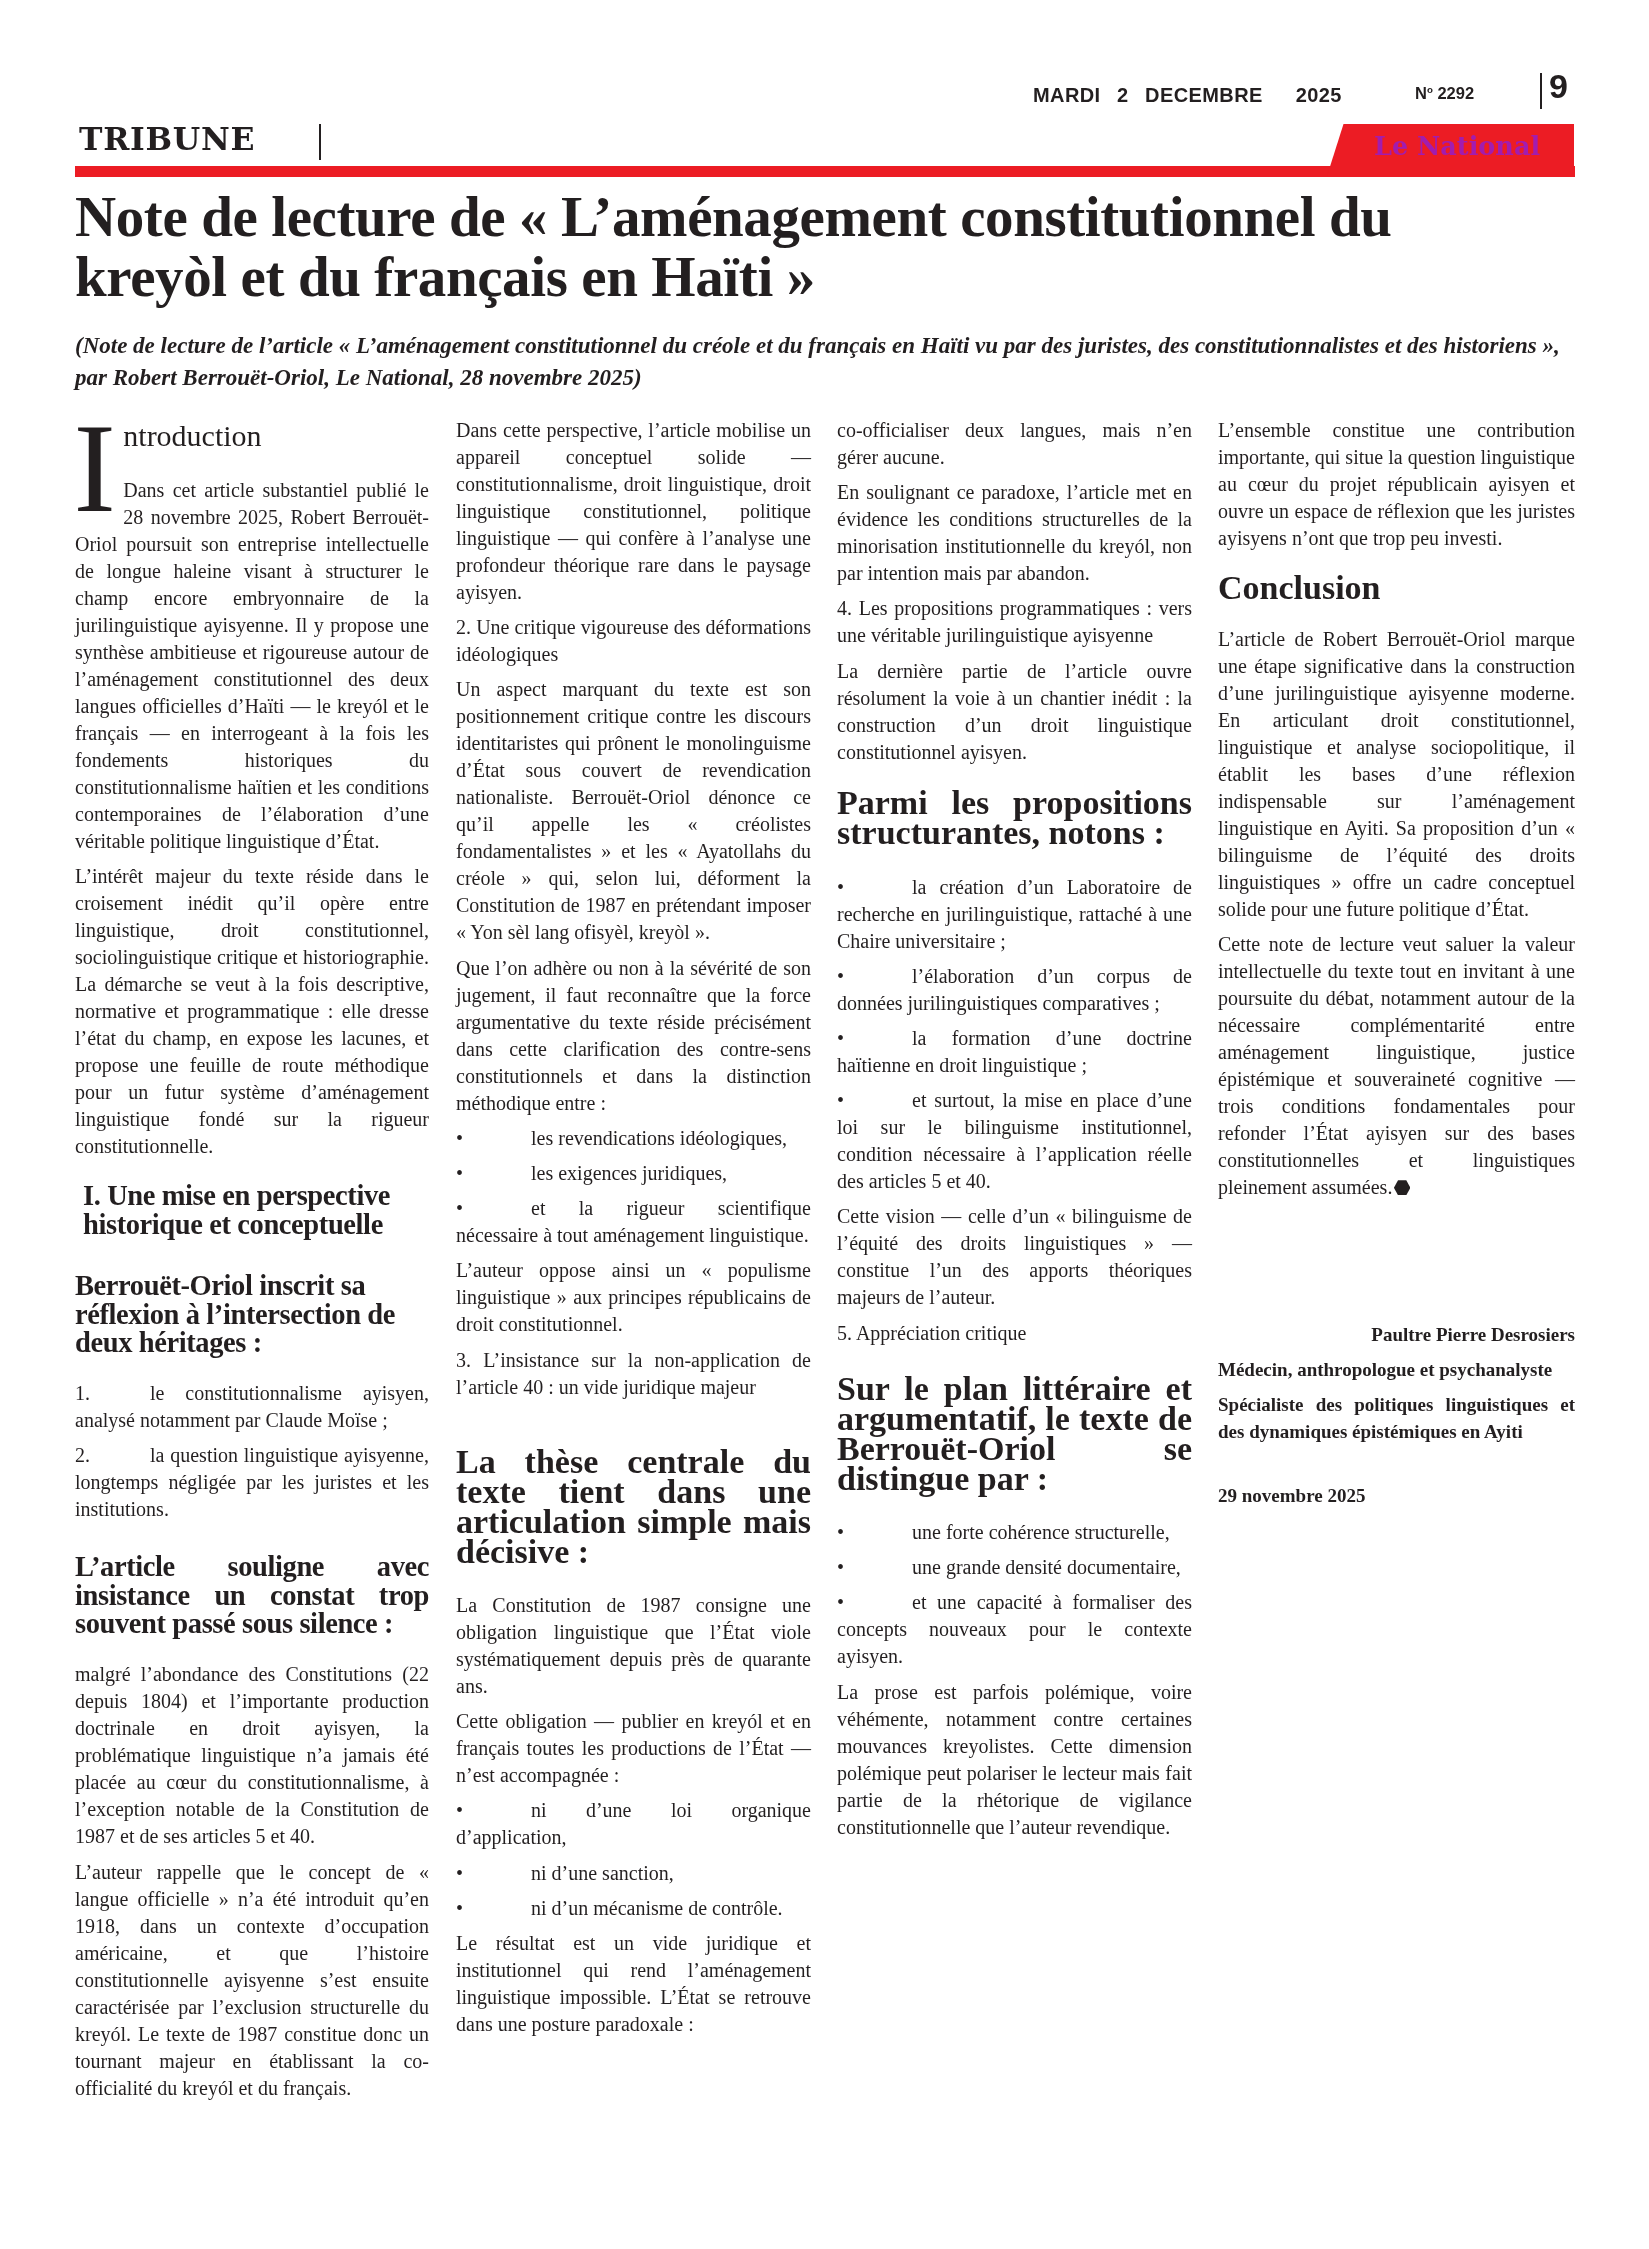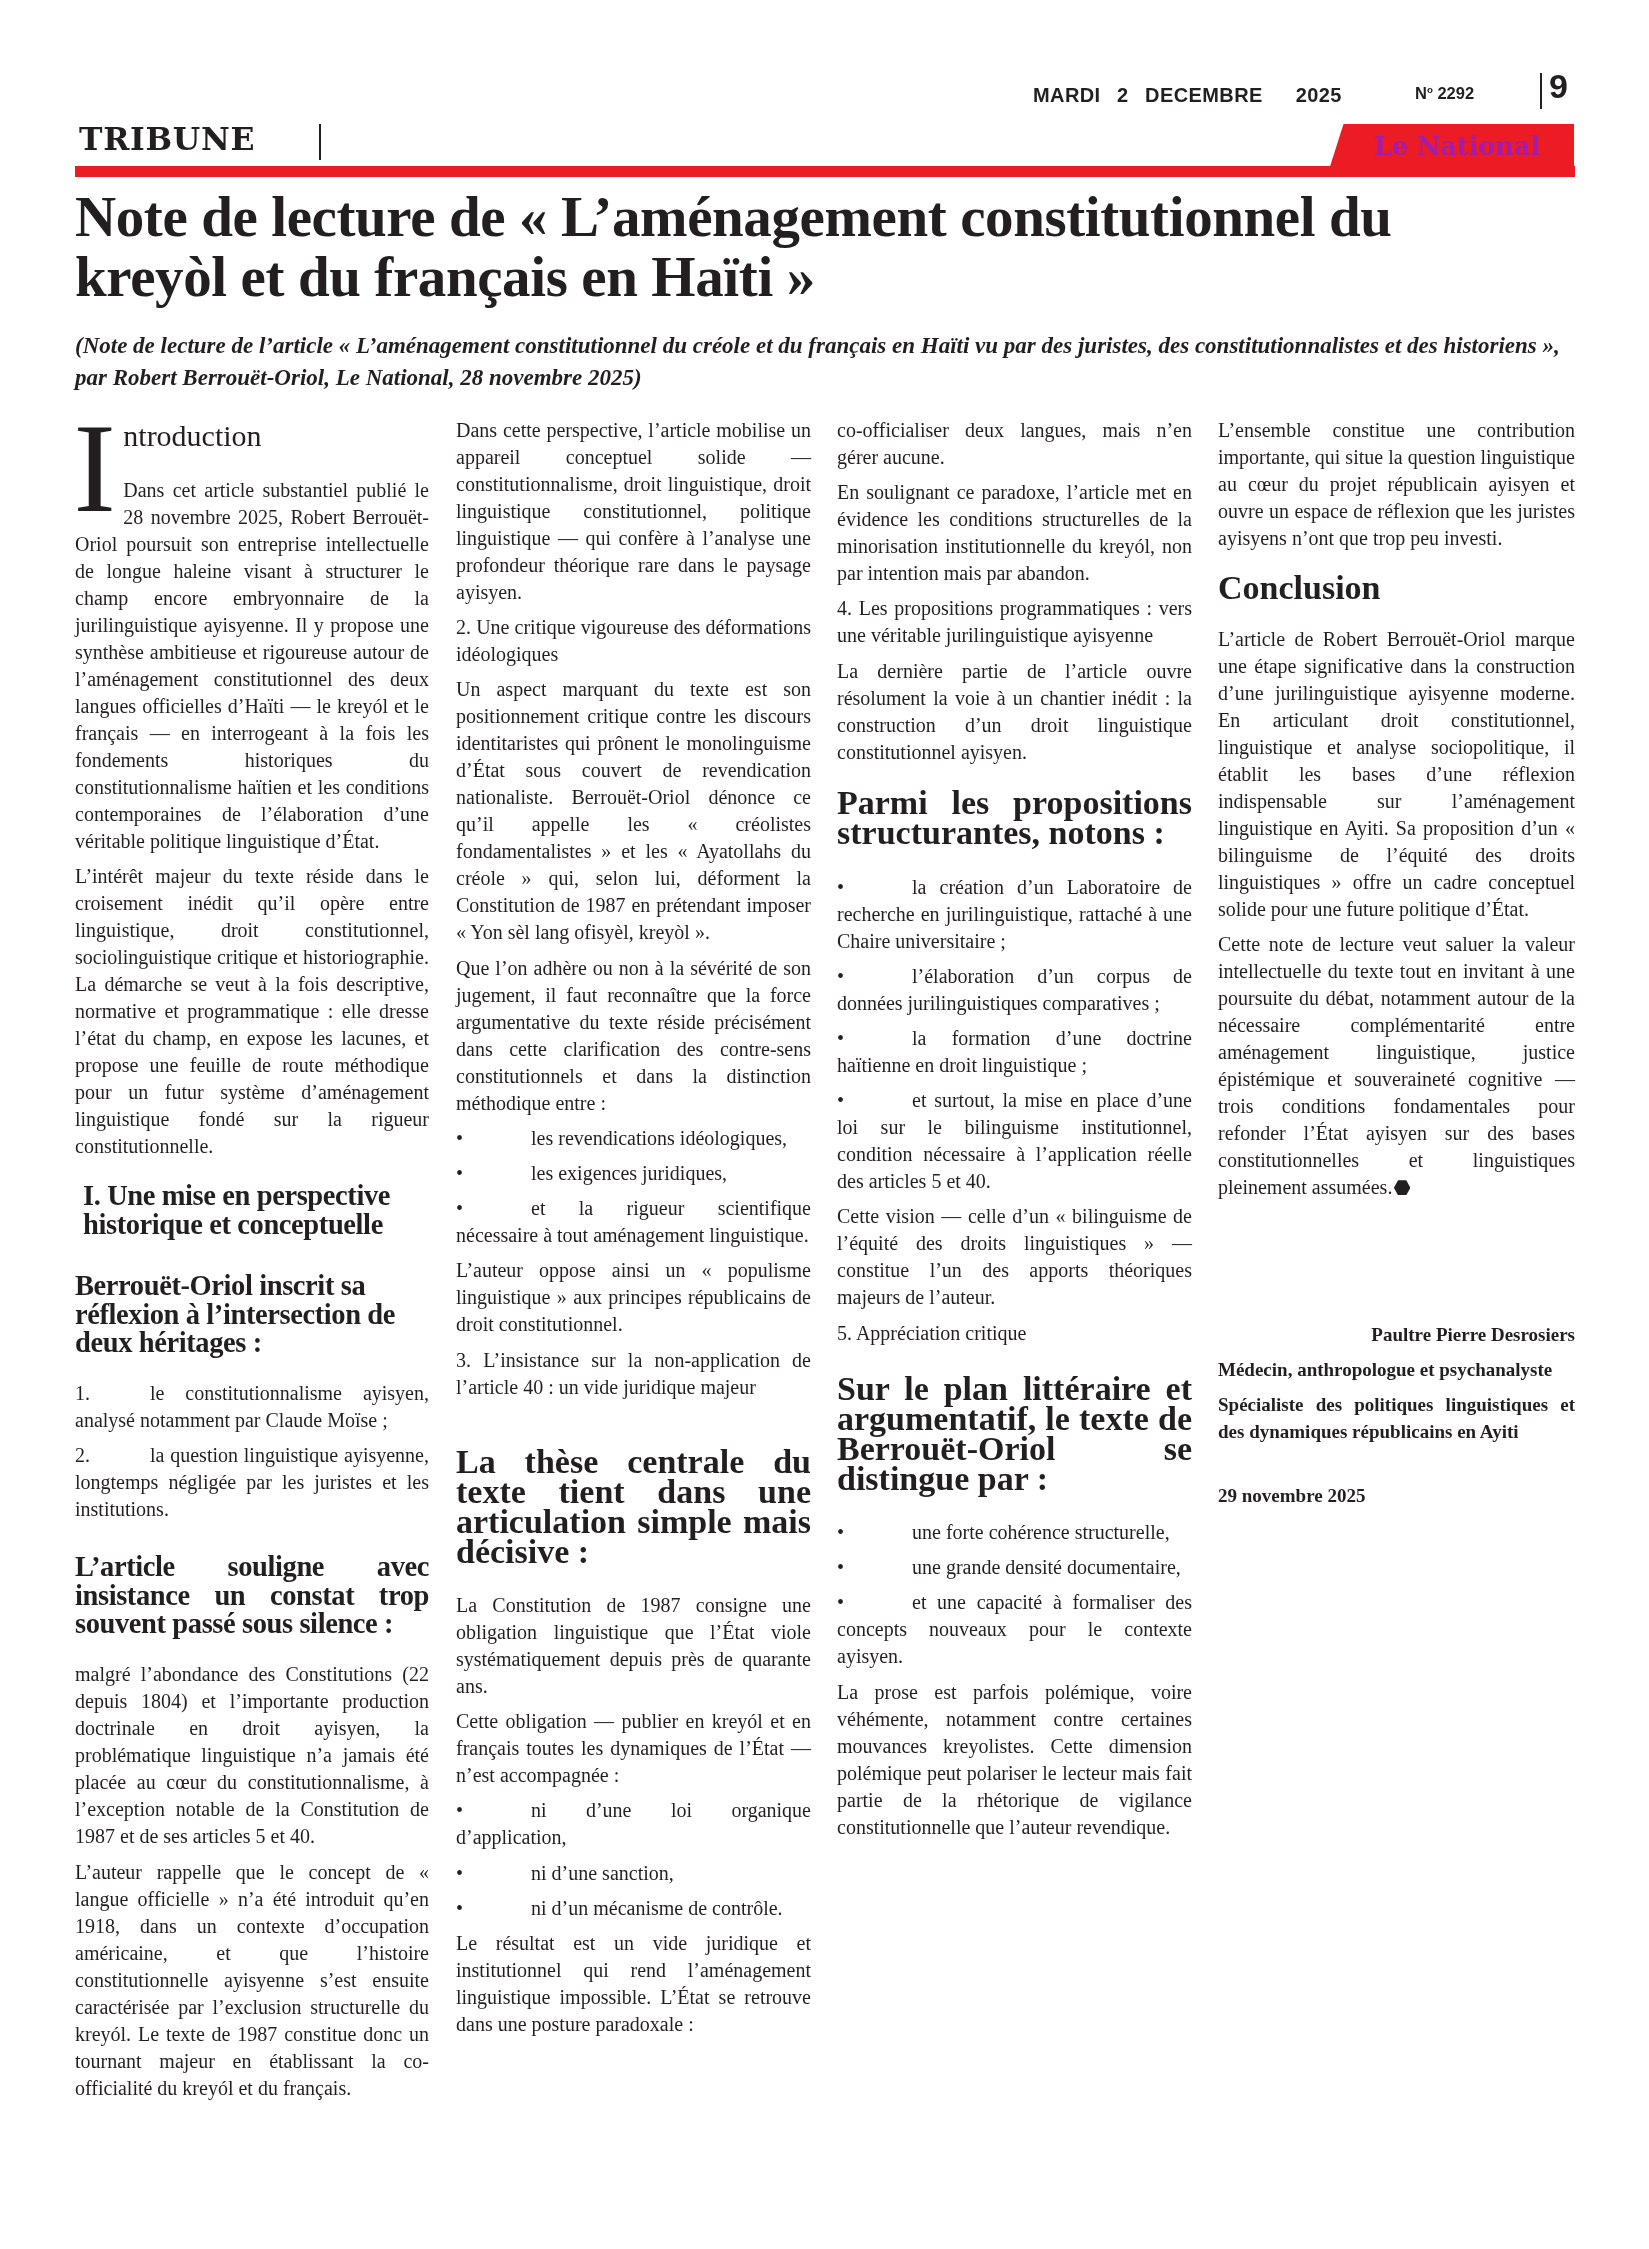--- a/index.html
+++ b/index.html
@@ -95,21 +95,21 @@
   <p>2. Une critique vigoureuse des déformations idéologiques</p>
   <p>Un aspect marquant du texte est son positionnement critique contre les discours identitaristes qui prônent le monolinguisme d’État sous couvert de revendication nationaliste. Berrouët-Oriol dénonce ce qu’il appelle les « créolistes fondamentalistes » et les « Ayatollahs du créole » qui, selon lui, déforment la Constitution de 1987 en prétendant imposer « Yon sèl lang ofisyèl, kreyòl ».</p>
   <p>Que l’on adhère ou non à la sévérité de son jugement, il faut reconnaître que la force argumentative du texte réside précisément dans cette clarification des contre-sens constitutionnels et dans la distinction méthodique entre :</p>
   <p class="li"><span class="dot">•</span><span>les revendications idéologiques,</span></p>
   <p class="li"><span class="dot">•</span><span>les exigences juridiques,</span></p>
   <p class="li"><span class="dot">•</span><span>et la rigueur scientifique nécessaire à tout aménagement linguistique.</span></p>
   <p>L’auteur oppose ainsi un « populisme linguistique » aux principes républicains de droit constitutionnel.</p>
   <p>3. L’insistance sur la non-application de l’article 40 : un vide juridique majeur</p>
   <div class="h3" style="margin-top:46px;">La thèse centrale du texte tient dans une articulation simple mais décisive :</div>
   <p>La Constitution de 1987 consigne une obligation linguistique que l’État viole systématiquement depuis près de quarante ans.</p>
-  <p>Cette obligation — publier en kreyól et en français toutes les dynamiques de l’État — n’est accompagnée :</p>
+  <p>Cette obligation — publier en kreyól et en français toutes les productions de l’État — n’est accompagnée :</p>
   <p class="li"><span class="dot">•</span><span>ni d’une loi organique d’application,</span></p>
   <p class="li"><span class="dot">•</span><span>ni d’une sanction,</span></p>
   <p class="li"><span class="dot">•</span><span>ni d’un mécanisme de contrôle.</span></p>
   <p>Le résultat est un vide juridique et institutionnel qui rend l’aménagement linguistique impossible. L’État se retrouve dans une posture paradoxale :</p>
 </div>
 
 <div class="col col3">
   <p>co-officialiser deux langues, mais n’en gérer aucune.</p>
   <p>En soulignant ce paradoxe, l’article met en évidence les conditions structurelles de la minorisation institutionnelle du kreyól, non par intention mais par abandon.</p>
   <p>4. Les propositions programmatiques : vers une véritable jurilinguistique ayisyenne</p>
@@ -130,16 +130,16 @@
 
 <div class="col col4">
   <p>L’ensemble constitue une contribution importante, qui situe la question linguistique au cœur du projet républicain ayisyen et ouvre un espace de réflexion que les juristes ayisyens n’ont que trop peu investi.</p>
   <div class="h3" style="margin-top:21px; margin-bottom:22.5px;">Conclusion</div>
   <p>L’article de Robert Berrouët-Oriol marque une étape significative dans la construction d’une jurilinguistique ayisyenne moderne. En articulant droit constitutionnel, linguistique et analyse sociopolitique, il établit les bases d’une réflexion indispensable sur l’aménagement linguistique en Ayiti. Sa proposition d’un « bilinguisme de l’équité des droits linguistiques » offre un cadre conceptuel solide pour une future politique d’État.</p>
   <p><span>Cette note de lecture veut saluer la valeur intellectuelle du texte tout en invitant à une poursuite du débat, notamment autour de la nécessaire complémentarité entre aménagement linguistique, justice épistémique et souveraineté cognitive — trois conditions fondamentales pour refonder l’État ayisyen sur des bases constitutionnelles et linguistiques pleinement assumées.</span><span class="end-mark"></span></p>
 
   <div style="height:112px;"></div>
   <p class="sig" style="text-align:right;">Paultre Pierre Desrosiers</p>
   <p class="sig">Médecin, anthropologue et psychanalyste</p>
-  <p class="sig">Spécialiste des politiques linguistiques et des dynamiques républicains en Ayiti</p>
+  <p class="sig">Spécialiste des politiques linguistiques et des dynamiques épistémiques en Ayiti</p>
   <p class="sig" style="margin-top:37px; text-align:left;">29 novembre 2025</p>
 </div>
 
 
 </body></html>

